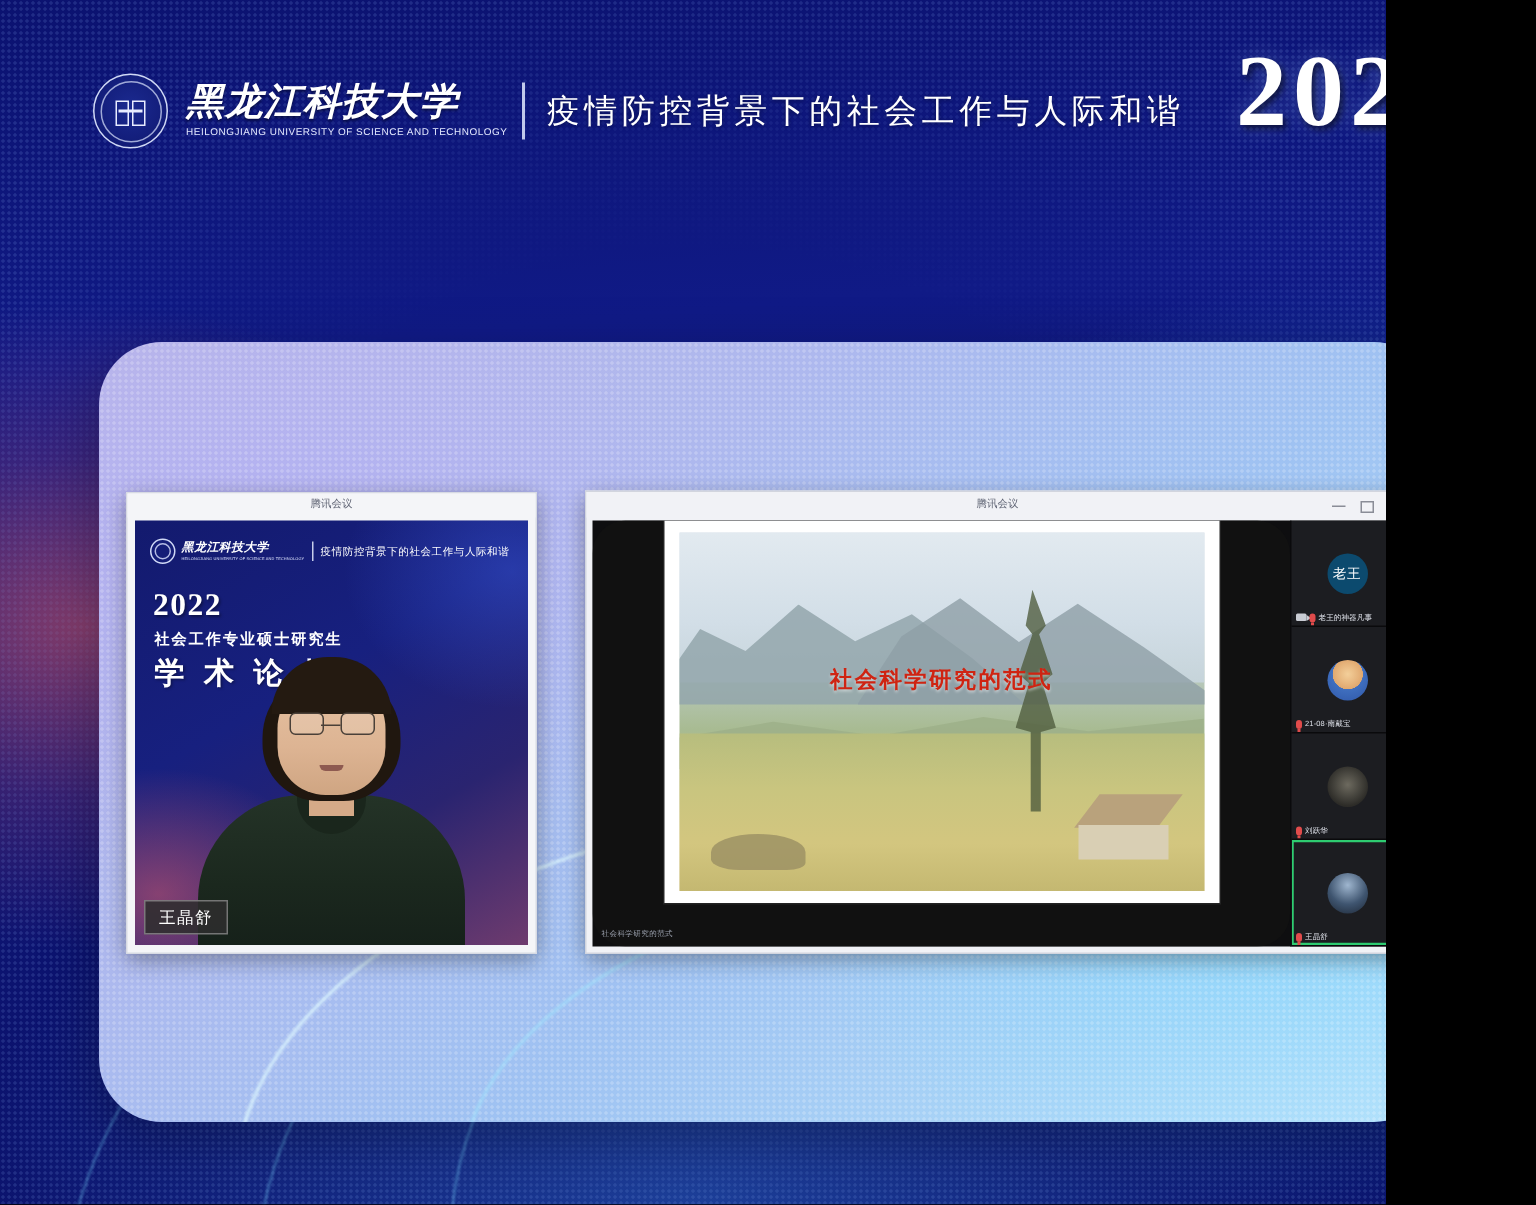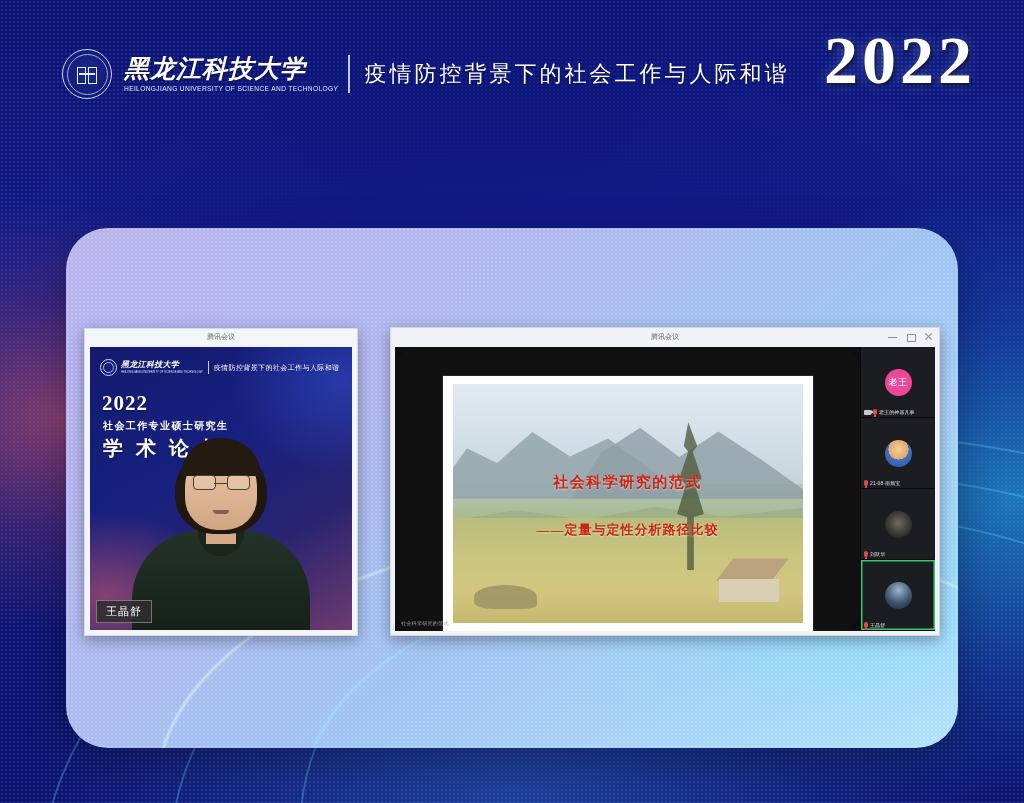--- a/index.html
+++ b/index.html
@@ -1,20 +1,20 @@
 <!DOCTYPE html>
 <html><head>
 <meta charset="utf-8">
 <title>2022 社会工作专业硕士研究生 学术论坛</title>
 <style>
   html,body{margin:0;padding:0;background:#000;}
   body{font-family:"Liberation Sans","DejaVu Sans",sans-serif;}
 
   #stage{
-    position:relative;width:1024px;height:803px;overflow:hidden;
+    position:relative;width:924px;height:803px;overflow:hidden;
     background:
       radial-gradient(ellipse 420px 300px at 6% 52%, rgba(225,90,95,.55) 0%, rgba(150,60,110,.30) 38%, rgba(20,25,115,0) 72%),
       radial-gradient(ellipse 520px 420px at 99% 62%, rgba(40,200,240,.55) 0%, rgba(30,120,215,.30) 42%, rgba(20,25,115,0) 75%),
       radial-gradient(ellipse 700px 420px at 50% 100%, rgba(60,140,230,.38) 0%, rgba(20,25,115,0) 70%),
       linear-gradient(175deg,#0b1270 0%,#101a86 28%,#0d1574 58%,#0a1069 100%);
   }
   
   #stage:before{
     content:"";position:absolute;inset:0;pointer-events:none;
     background-image:radial-gradient(rgba(150,190,255,.20) 1px, transparent 1.2px);
@@ -123,21 +123,21 @@
   .pr-titlebar .t{position:absolute;left:0;right:0;top:0;line-height:17px;text-align:center;font-size:7px;color:#5d6272;}
   .wbtns{position:absolute;right:6px;top:0;height:17px;display:flex;align-items:center;gap:9px;}
   .wbtn{width:9px;height:9px;position:relative;opacity:.62;}
   .wbtn.min:before{content:"";position:absolute;left:0;right:0;top:5px;height:1px;background:#4b4f5c;}
   .wbtn.max:before{content:"";position:absolute;left:.5px;top:1.5px;width:7px;height:6px;border:1px solid #4b4f5c;}
   .wbtn.cls:before,.wbtn.cls:after{content:"";position:absolute;left:0;top:4px;width:9px;height:1px;background:#4b4f5c;}
   .wbtn.cls:before{transform:rotate(45deg);}
   .wbtn.cls:after{transform:rotate(-45deg);}
 
   .pr-stage{position:absolute;left:4px;right:4px;top:19px;bottom:4px;background:#0e0e10;display:flex;overflow:hidden;}
-  .pr-share{flex:1 1 auto;position:relative;background:#111;display:flex;align-items:flex-end;justify-content:center;border-radius:22px;}
+  .pr-share{flex:1 1 auto;position:relative;background:#111;display:flex;align-items:flex-start;justify-content:center;border-radius:22px;}
   .slide{width:370px;height:255px;background:#fff;position:relative;overflow:hidden;
      box-shadow:0 0 0 1px rgba(255,255,255,.08);}
   .slide .scene{position:absolute;left:10px;top:8px;right:10px;bottom:8px;overflow:hidden;
      background:
        linear-gradient(180deg,#d8e2ea 0%,#cdd9e2 22%,#b9c9be 40%,#a8bb92 55%,#c0bd7b 72%,#d7c988 86%,#cfc07e 100%);
      filter:blur(.2px);}
   .scene .sky{position:absolute;left:0;right:0;top:0;height:42%;
      background:linear-gradient(180deg,#e2eaf0 0%,#d2dee7 60%,#c6d4da 100%);}
   .scene .mt1{position:absolute;left:-6%;top:14%;width:72%;height:34%;background:#93a6ac;
      clip-path:polygon(0% 100%,14% 38%,26% 56%,40% 18%,55% 48%,70% 26%,86% 62%,100% 100%);opacity:.85;}
@@ -159,21 +159,21 @@
      text-shadow:0 1px 2px rgba(255,255,255,.5);}
   .slide .ssub{position:absolute;left:0;right:0;top:57%;text-align:center;
      font-family:"Liberation Serif","DejaVu Serif",serif;font-weight:700;font-size:13px;color:#cf2412;letter-spacing:1px;
      text-shadow:0 1px 2px rgba(255,255,255,.5);}
   .sharetag{position:absolute;left:6px;bottom:5px;font-size:5px;color:#9aa0ad;letter-spacing:.3px;}
 
   .pr-rail{flex:0 0 74px;background:#1c1d21;display:flex;flex-direction:column;border-left:1px solid #0a0a0c;}
   .tile{flex:1 1 0;position:relative;border-bottom:1px solid #0a0a0c;display:flex;align-items:center;justify-content:center;overflow:hidden;}
   .tile.selected{box-shadow:inset 0 0 0 1.5px #2ecc71;}
   .avatar{width:27px;height:27px;border-radius:50%;display:flex;align-items:center;justify-content:center;
-     font-size:9px;color:#fff;letter-spacing:.5px;background:#ec4899;}
+     font-size:9px;color:#fff;letter-spacing:.5px;background:#0c4a6e;}
   .avatar.photo{background:radial-gradient(circle at 50% 35%,#f3cf9a 0%,#e0a86f 45%,#3f6fbf 46%,#2f57a8 100%);}
   .avatar.dark{background:radial-gradient(circle at 50% 45%,#6d6a5f 0%,#2d2c28 70%);}
   .avatar.night{background:radial-gradient(circle at 50% 30%,#9fb6cf 0%,#3f5570 55%,#1d2735 100%);}
   .tile .meta{position:absolute;left:3px;bottom:2px;display:flex;align-items:center;gap:2px;}
   .tile .mic{width:4px;height:6px;border-radius:2px;background:#e04b4b;position:relative;flex:0 0 auto;}
   .tile .mic:after{content:"";position:absolute;left:1px;top:6px;width:2px;height:2px;background:#e04b4b;}
   .tile .cam{width:7px;height:5px;background:#c9ccd4;border-radius:1px;position:relative;flex:0 0 auto;}
   .tile .cam:after{content:"";position:absolute;right:-3px;top:.5px;border-left:3px solid #c9ccd4;border-top:2px solid transparent;border-bottom:2px solid transparent;}
   .tile .nm{font-size:5px;color:#dfe2ea;white-space:nowrap;letter-spacing:.1px;}
 </style>
@@ -268,21 +268,20 @@
             <div class="hill"></div>
             <div class="field"></div>
             <div class="tree"></div>
             <div class="rocks"></div>
             <div class="house">
                 <div class="roof"></div>
                 <div class="wall"></div>
               </div>
           </div>
           <div class="stitle">社会科学研究的范式</div>
-          <div class="ssub">——定量与定性分析路径比较</div>
         </div>
 
         <div class="sharetag">社会科学研究的范式</div>
       </div>
 
       <div class="pr-rail">
 
         <div class="tile">
           <div class="avatar">老王</div>
           <div class="meta">

